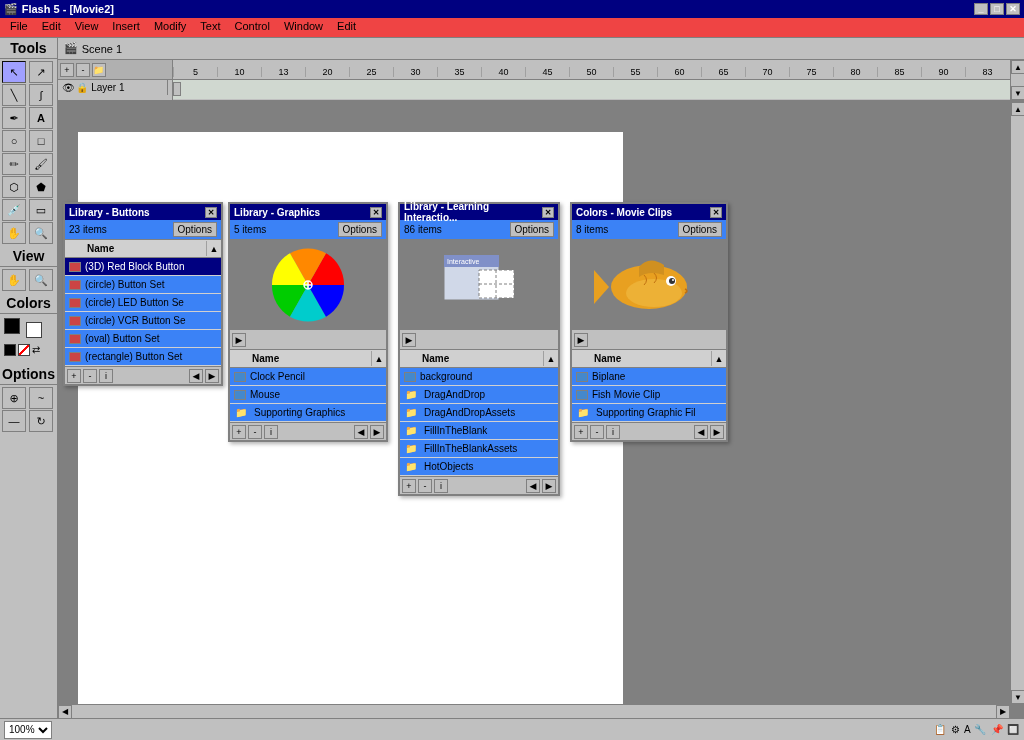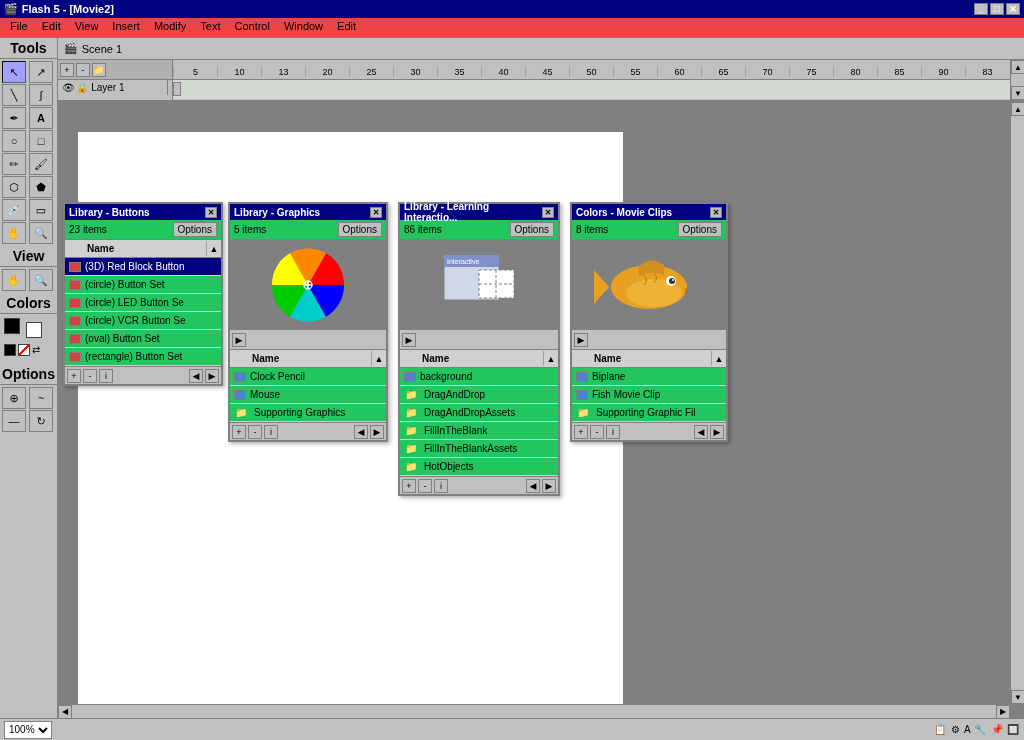--- a/index.html
+++ b/index.html
@@ -137,21 +137,21 @@
       position: absolute;
       top: 30px;
       left: 20px;
       width: 545px;
       height: 610px;
     }
 
     
     .library-window {
       position: absolute;
-      background: #22c55e;
+      background: #3b82f6;
       border: 2px solid #808080;
       box-shadow: 2px 2px 4px rgba(0,0,0,0.3);
     }
 
     .lib-title-bar {
       background: #000080;
       color: white;
       height: 16px;
       display: flex;
       align-items: center;

